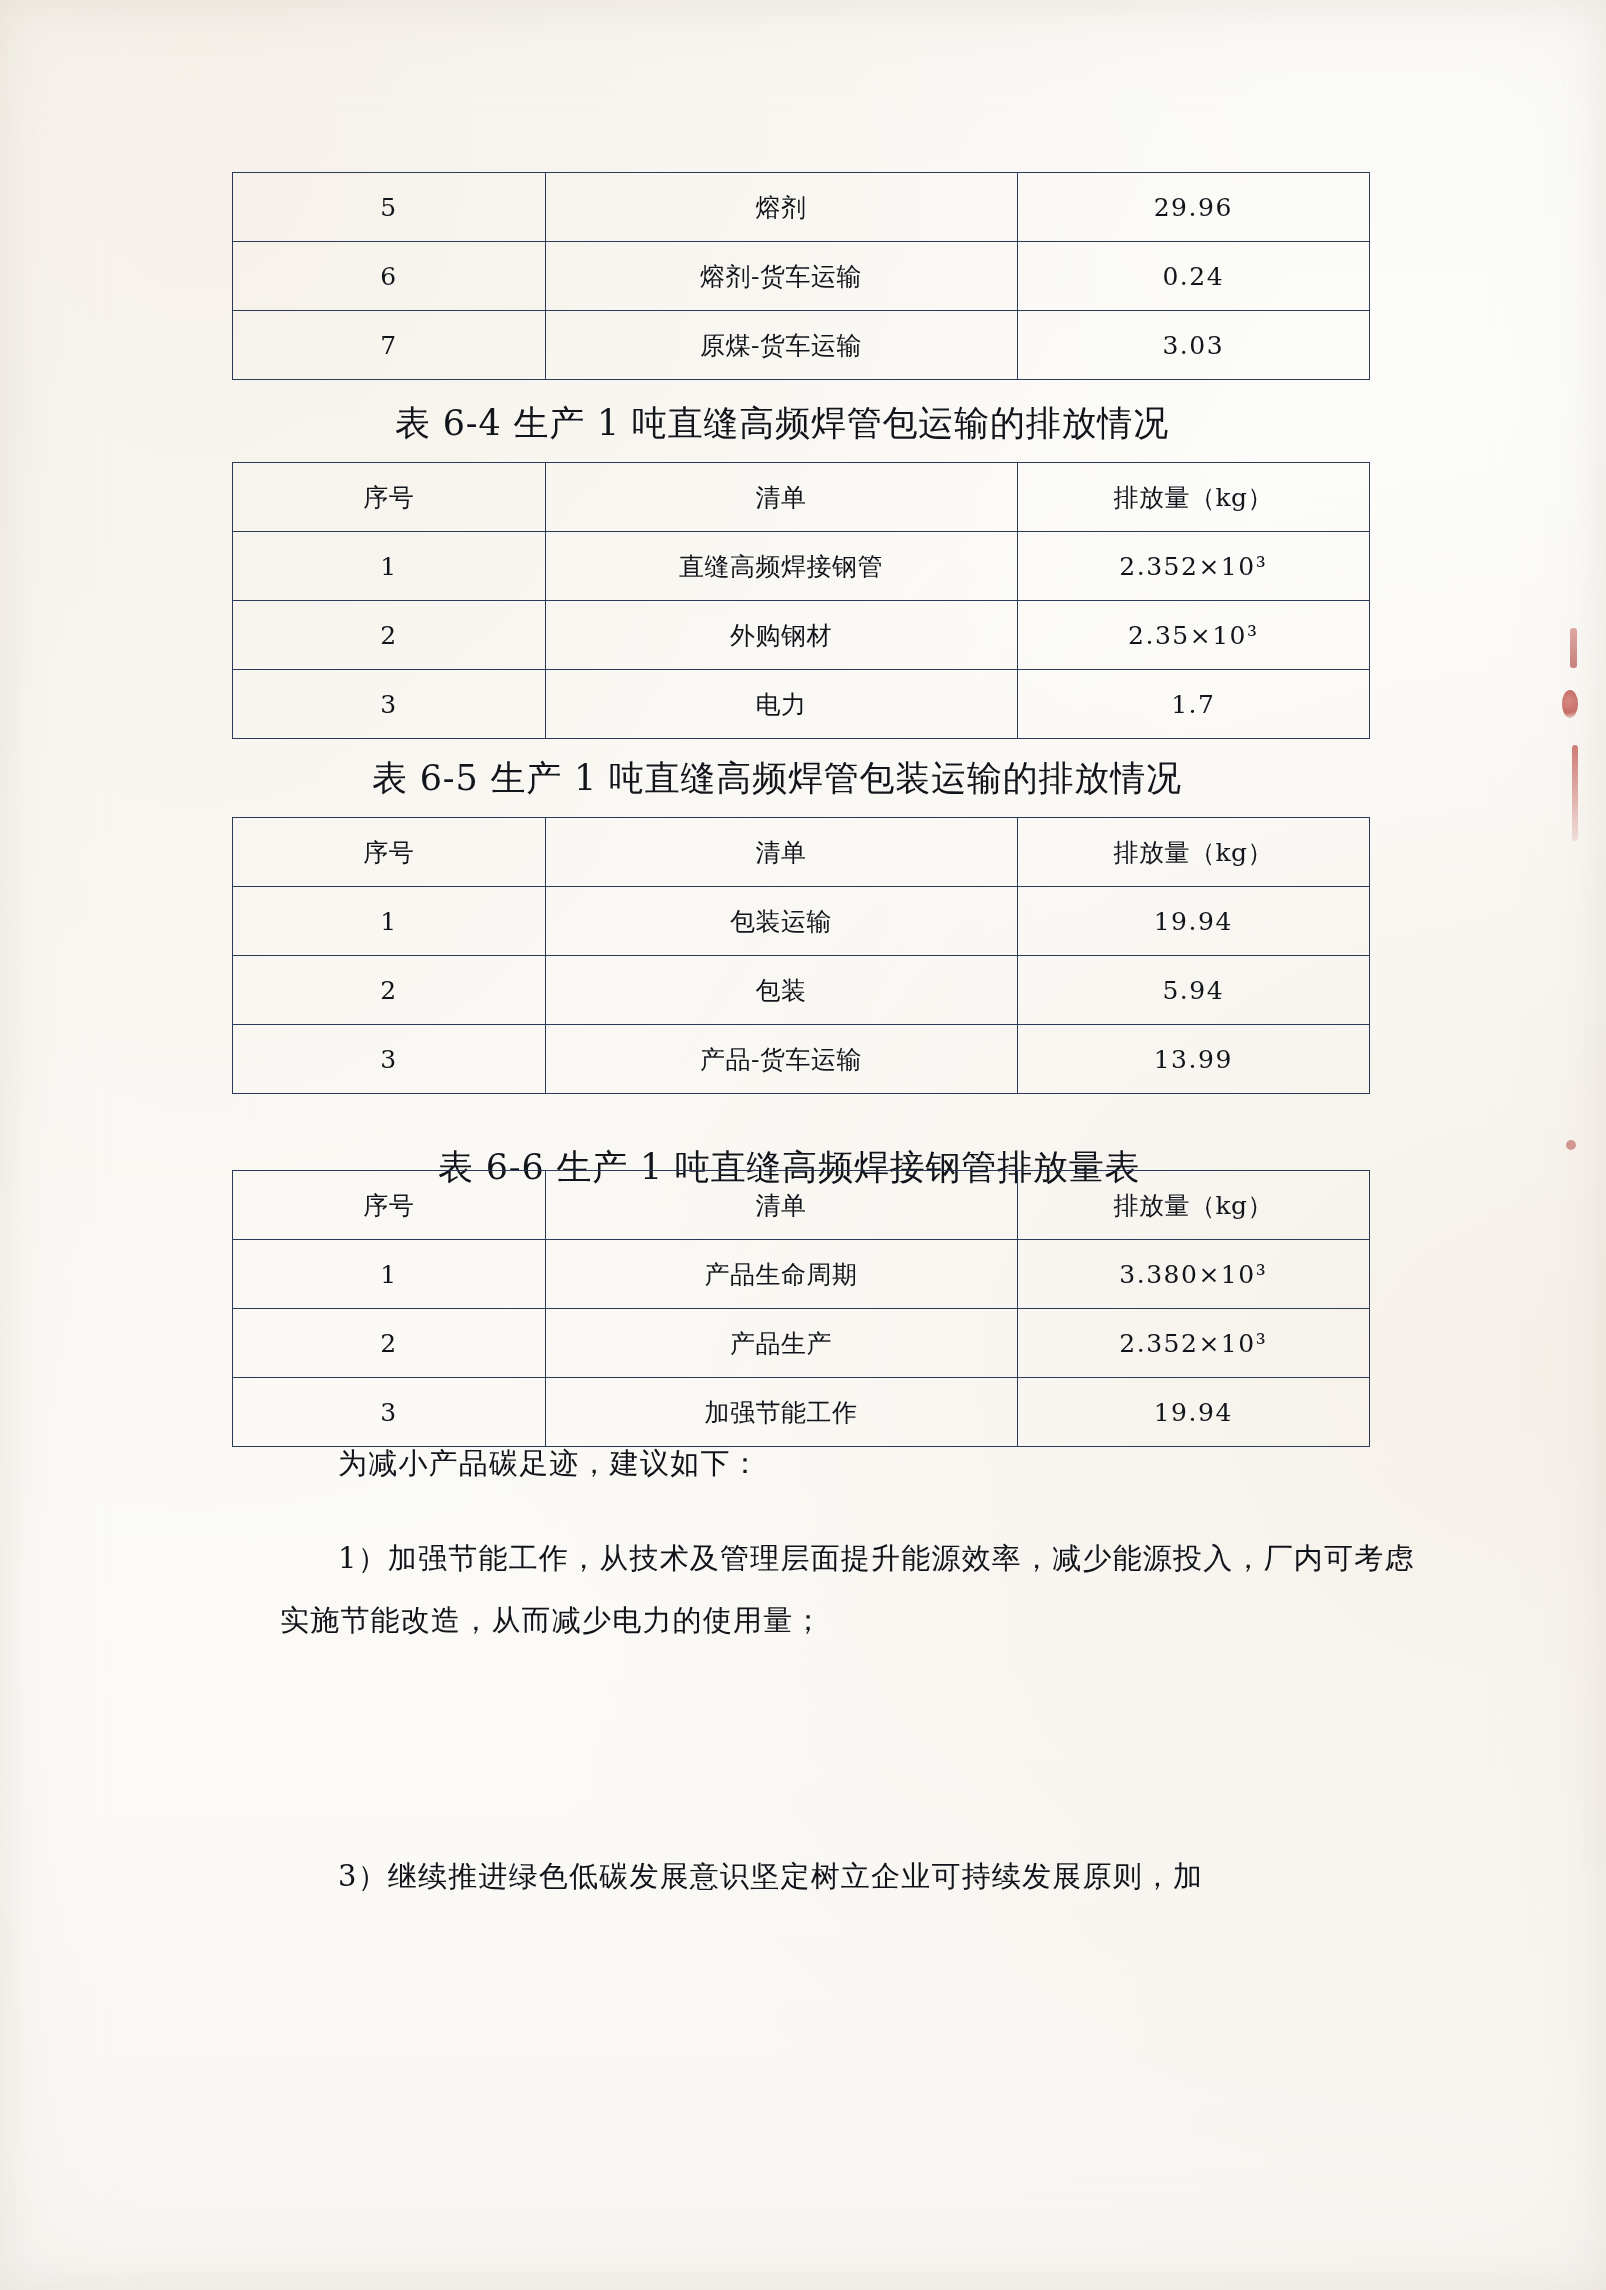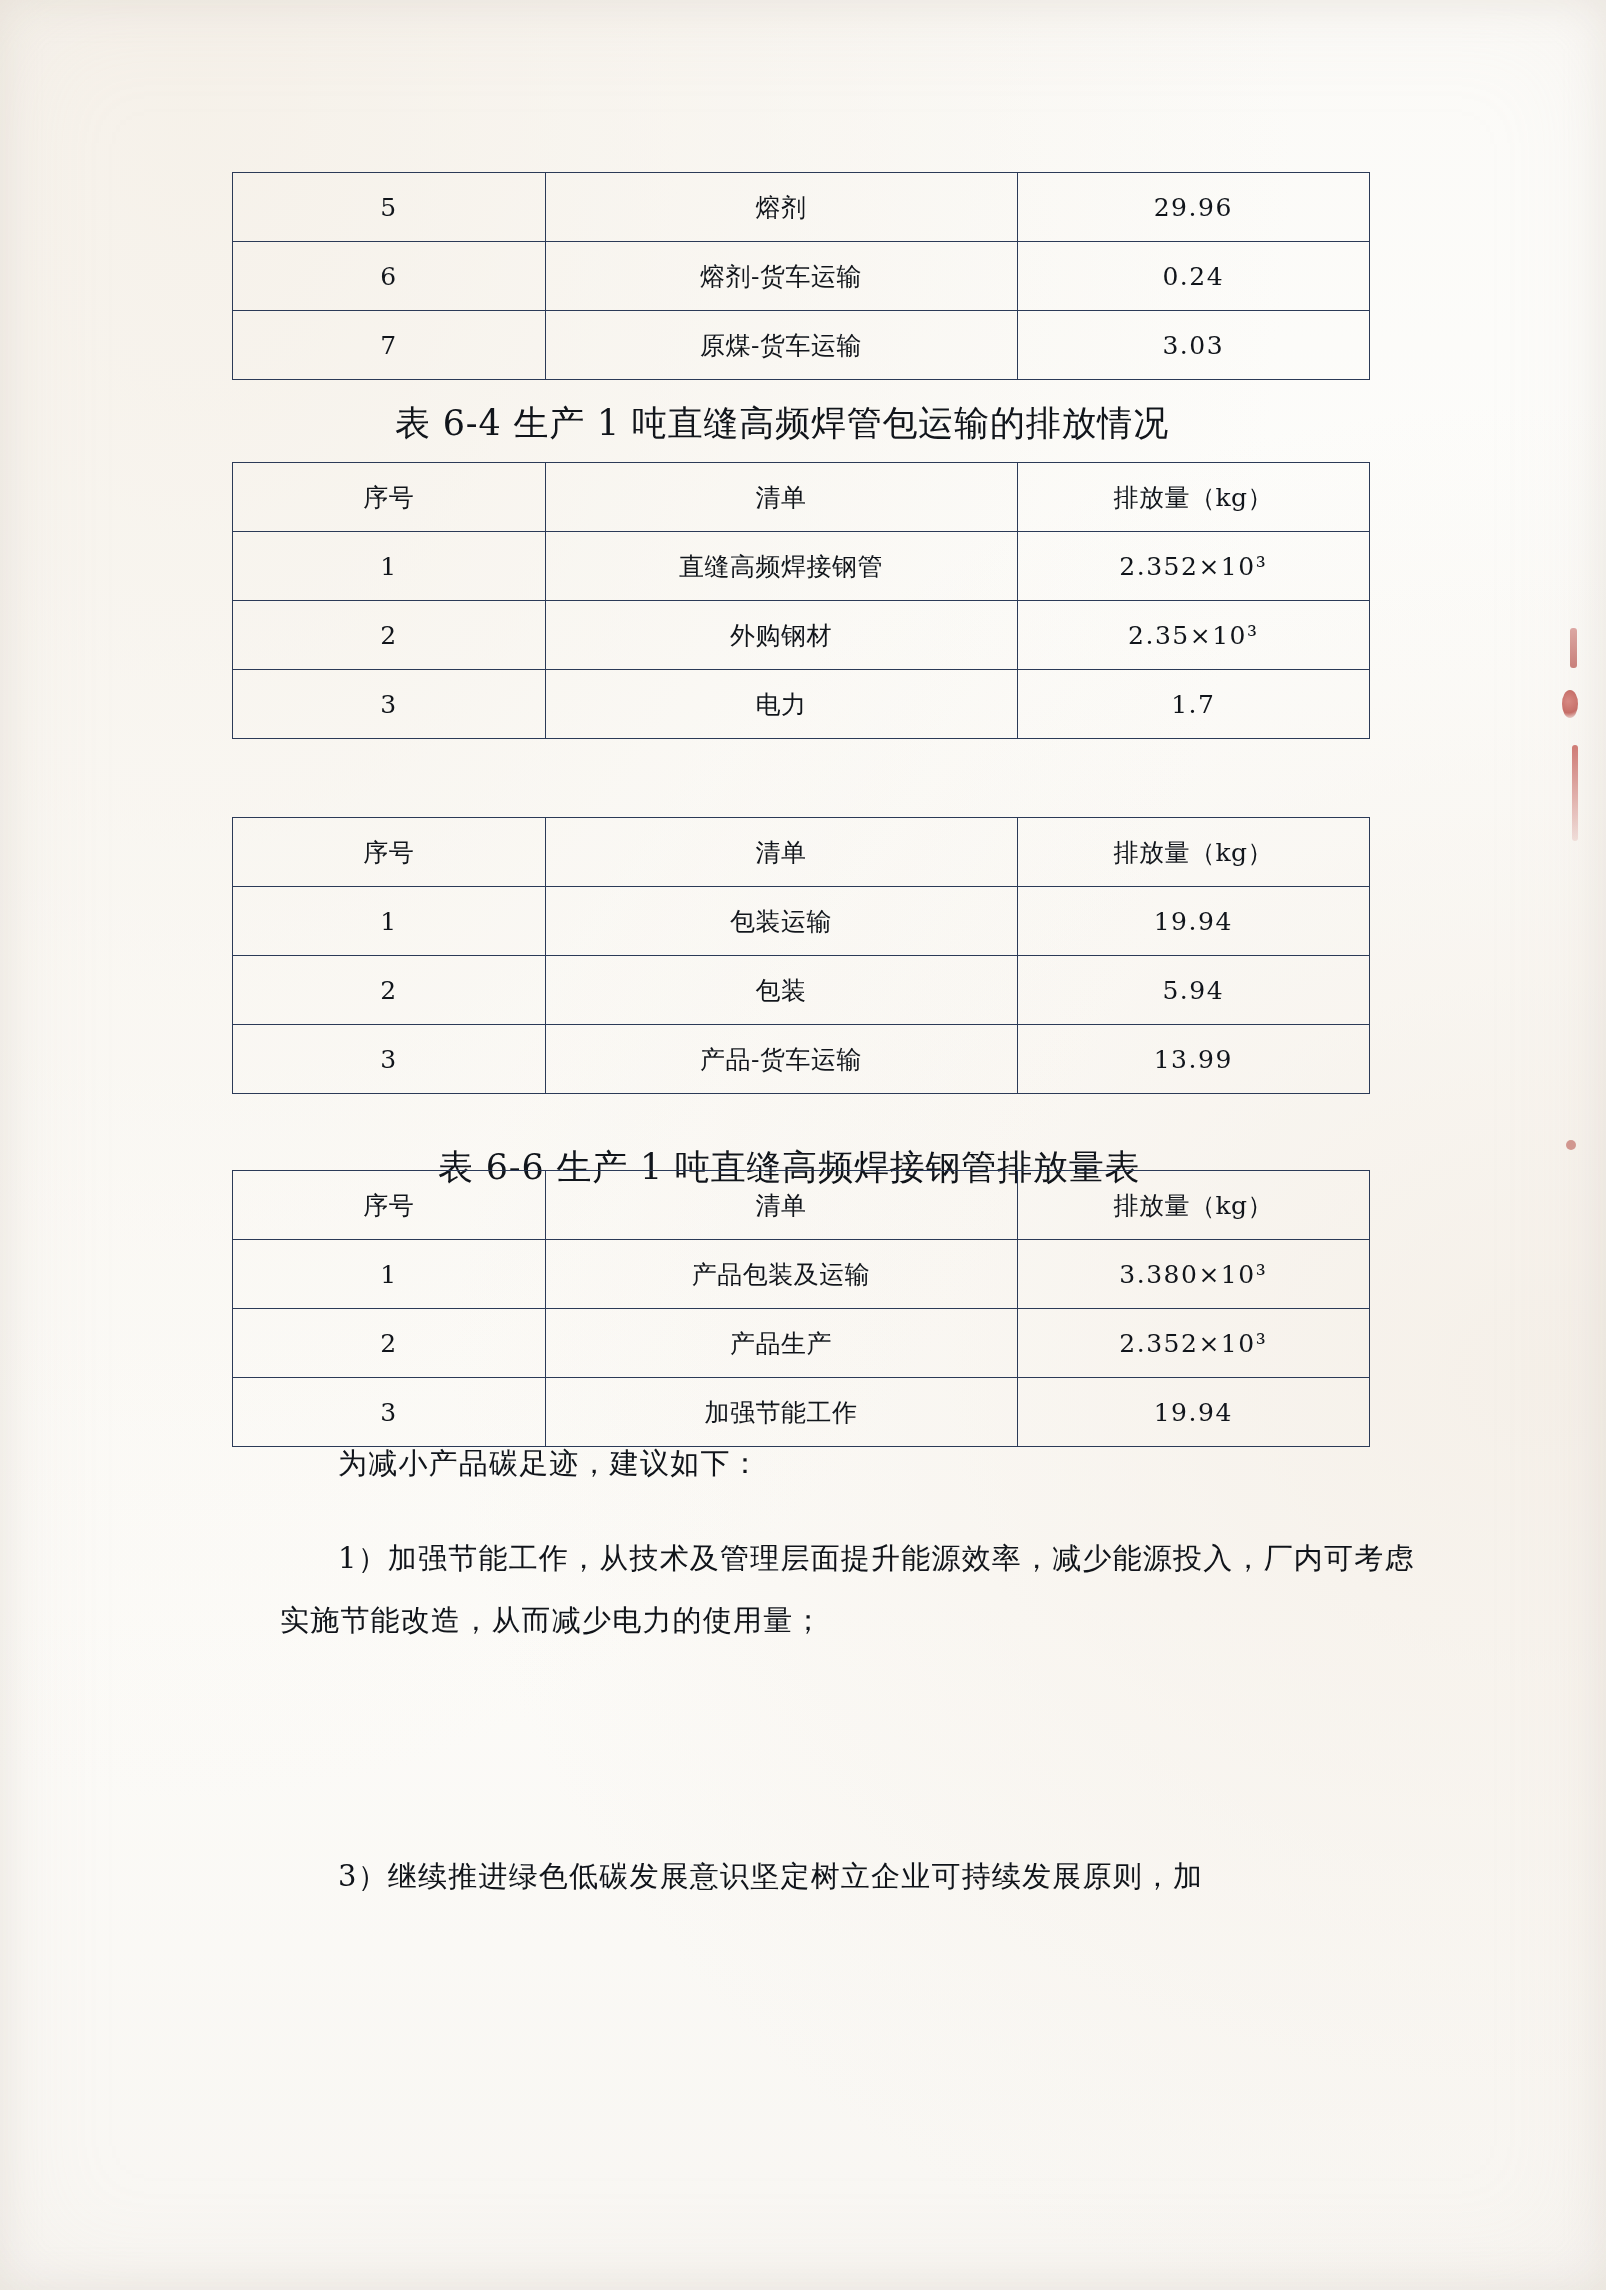--- a/index.html
+++ b/index.html
@@ -176,20 +176,21 @@
         </tr>
         <tr>
           <td class="num">3</td>
           <td>电力</td>
           <td class="num">1.7</td>
         </tr>
       </tbody>
     </table>
   </div>
 
+  <div class="cap" style="left:372px; top:755px;">表 6-5 生产 1 吨直缝高频焊管包装运输的排放情况</div>
 
   <div class="tbl-wrap" style="left:232px; top:817px; width:1138px;">
     <table class="doc-table">
       <colgroup>
           <col class="col-a">
           <col class="col-b">
           <col class="col-c">
         </colgroup>
       <tbody>
         <tr>
@@ -226,21 +227,21 @@
           <col class="col-c">
         </colgroup>
       <tbody>
         <tr>
           <td>序号</td>
           <td>清单</td>
           <td>排放量（kg）</td>
         </tr>
         <tr>
           <td class="num">1</td>
-          <td>产品包装及运输</td>
+          <td>产品生命周期</td>
           <td class="num">3.380×10³</td>
         </tr>
         <tr>
           <td class="num">2</td>
           <td>产品生产</td>
           <td class="num">2.352×10³</td>
         </tr>
         <tr>
           <td class="num">3</td>
           <td>加强节能工作</td>

